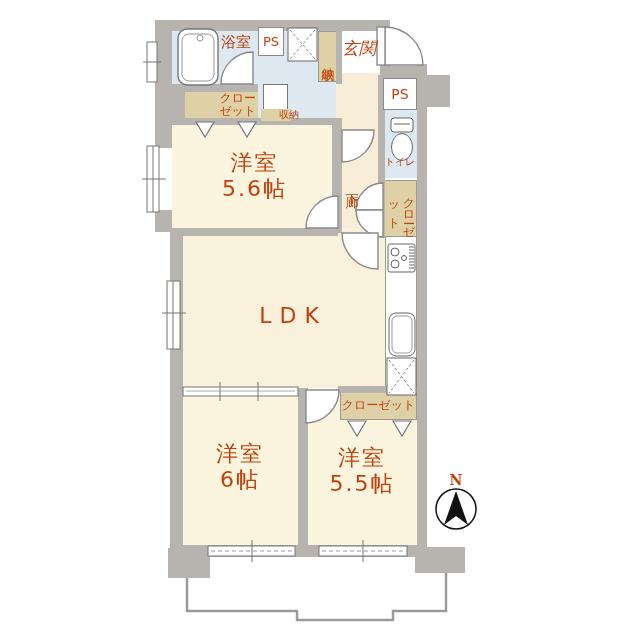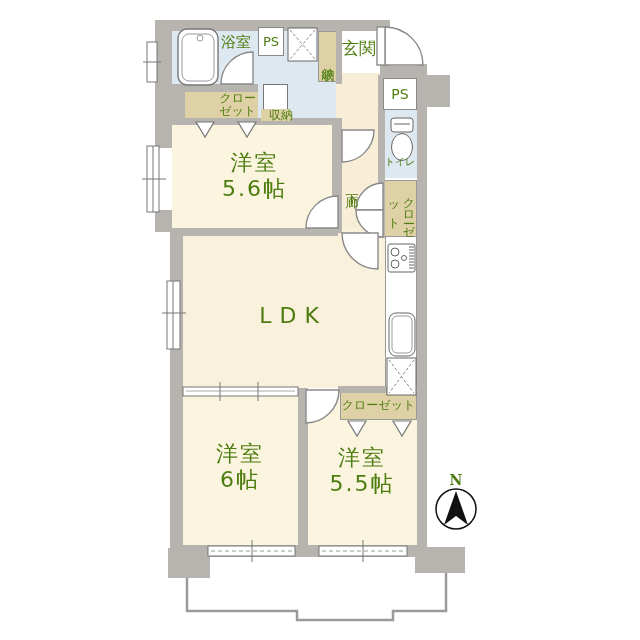--- a/index.html
+++ b/index.html
@@ -4,21 +4,21 @@
 <style>
   html,body{margin:0;padding:0;}
   body{width:640px;height:640px;background:#fff;font-family:"DejaVu Sans","Liberation Sans",sans-serif;}
   #plan{position:relative;width:640px;height:640px;background:#fff;overflow:hidden;}
   .wall{position:absolute;background:#b7b3af;}
   .floor-cream{position:absolute;background:#fbf5e0;}
   .floor-warm{position:absolute;background:#f8edd6;}
   .floor-blue{position:absolute;background:#dde8f1;}
   .floor-beige{position:absolute;background:#ddd1a5;}
   .box-white{position:absolute;background:#fff;border:1px solid #8a8a8a;box-sizing:border-box;}
-  .lbl{position:absolute;color:#4d7c0f;text-align:center;line-height:1.2;}
+  .lbl{position:absolute;color:#c2410c;text-align:center;line-height:1.2;}
   .lbl-room{font-size:22px;letter-spacing:2px;}
   .vert{writing-mode:vertical-rl;text-orientation:upright;}
   svg{position:absolute;left:0;top:0;}
 </style>
 </head>
 <body>
 
 <div id="plan">
 
   <div class="floor-blue" style="left:172px;top:31px;width:86px;height:53px;"></div>
@@ -166,26 +166,26 @@
 
     <g>
       <circle cx="456" cy="509" r="20" fill="#fff" stroke="#111" stroke-width="1.5"></circle>
       <polygon points="456,491 444,525 456,516 468,525" fill="#111"></polygon>
     </g>
   </svg>
 
   <div class="lbl" style="left:216px;top:33px;width:40px;font-size:15px;">浴室</div>
   <div class="lbl" style="left:258px;top:27px;width:26px;height:29px;line-height:29px;font-size:13px;">PS</div>
   <div class="lbl vert" style="left:320px;top:34px;height:48px;font-size:13px;">収納</div>
-  <div class="lbl" style="left:338px;top:38px;width:42px;font-size:17px;">玄関</div>
+  <div class="lbl" style="left:338px;top:38px;width:42px;font-size:17px;font-style:italic;">玄関</div>
   <div class="lbl" style="left:188px;top:92px;width:68px;font-size:12px;line-height:13px;text-align:right;">
     <div>クロー</div>
     <div>ゼット</div>
   </div>
-  <div class="lbl" style="left:263px;top:110px;width:36px;font-size:12px;line-height:10px;">収納</div>
+  <div class="lbl" style="left:271px;top:110px;width:36px;font-size:10px;line-height:10px;">収納</div>
   <div class="lbl" style="left:383px;top:78px;width:34px;height:32px;line-height:32px;font-size:14px;">PS</div>
   <div class="lbl" style="left:383px;top:156px;width:34px;font-size:10px;">トイレ</div>
   <div class="lbl vert" style="left:344px;top:162px;height:44px;font-size:13px;">廊下</div>
   <div class="lbl vert" style="left:386px;top:186px;width:30px;height:46px;font-size:12px;line-height:15px;">クローゼット</div>
   <div class="lbl lbl-room" style="left:192px;top:150px;width:125px;">
     <div>洋室</div>
     <div>5.6帖</div>
   </div>
   <div class="lbl lbl-room" style="left:208px;top:276px;width:162px;margin-top:27px;">
     <div style="letter-spacing:8px;text-indent:8px;">LDK</div>

